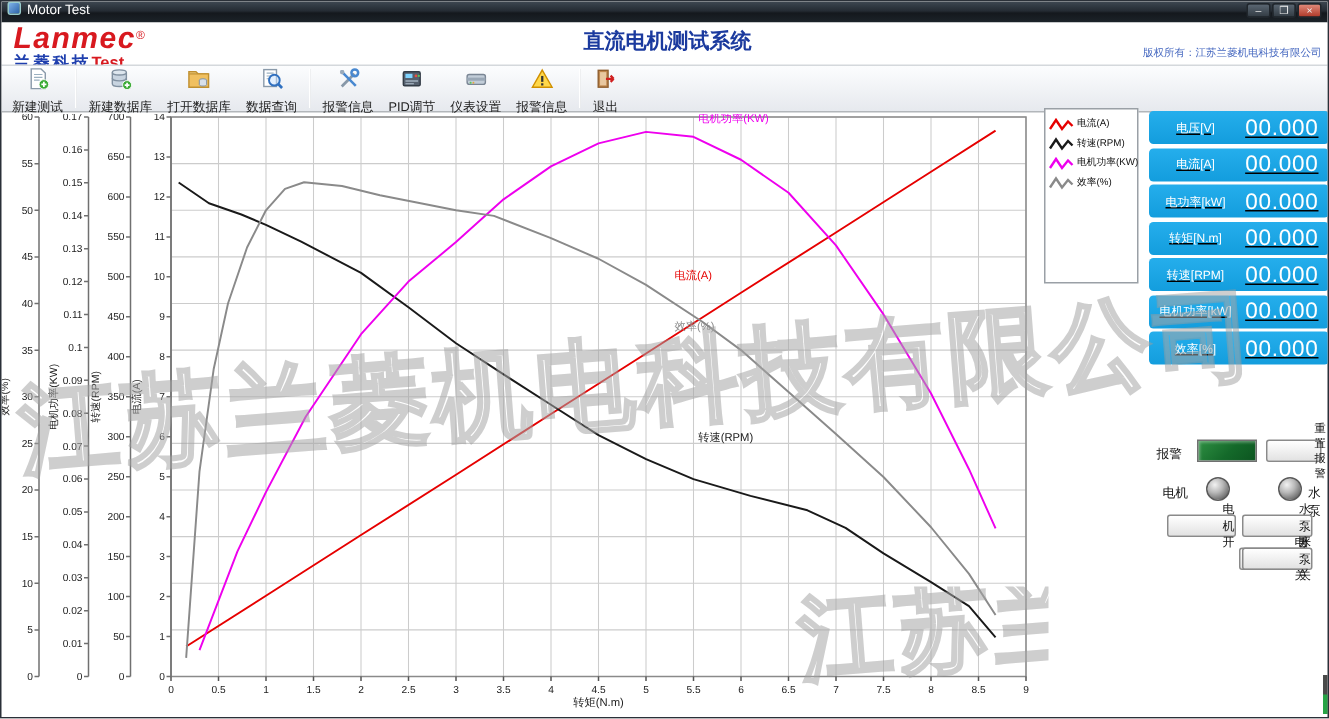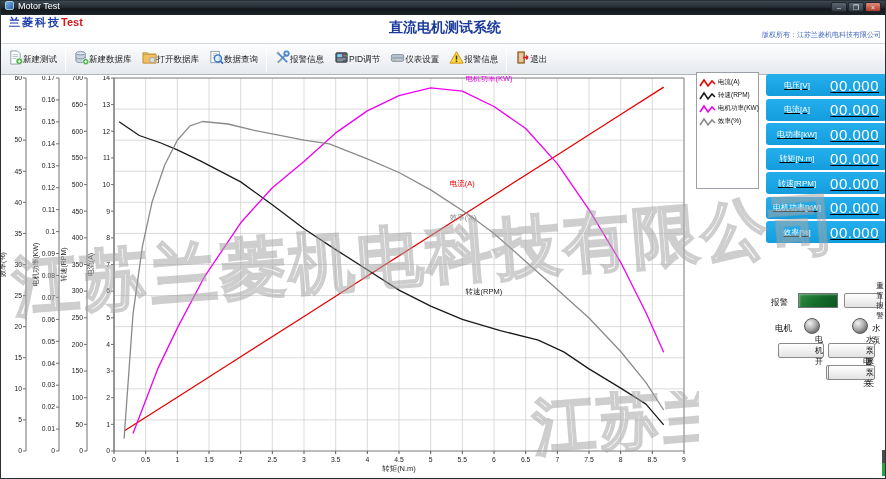--- a/index.html
+++ b/index.html
@@ -23,21 +23,21 @@
   .brand-reg{font-size:8px;color:#d8191f;vertical-align:super;}
   .brand-sub{font-size:11px;font-weight:bold;margin-top:1px;}
   .brand-sub .cn{color:#1f3fae;letter-spacing:2px;}
   .brand-sub .en{color:#d8191f;}
   .page-title{position:absolute;left:388px;top:4px;font-size:14px;font-weight:bold;color:#1b3a9e;}
   .copyright{position:absolute;right:4px;top:15px;font-size:7px;color:#4668c0;}
   
   .toolbar{position:absolute;left:0;top:42px;width:100%;height:32px;
     background:linear-gradient(#fcfdfe,#e6e9ee);border-top:1px solid #d4d8dc;border-bottom:1px solid #b2b6ba;
     display:flex;align-items:center;padding:0 2px;}
-  .tb-btn{height:30px;padding:1px 5px 0 5px;display:flex;flex-direction:row;align-items:center;
+  .tb-btn{height:30px;padding:1px 5px 0 5px;display:flex;flex-direction:column;align-items:center;
     justify-content:flex-start;gap:0px;border-radius:2px;}
   .tb-btn svg{width:15px;height:15px;}
   .tb-label{font-size:8.5px;color:#222;white-space:nowrap;margin-top:1px;}
   .tb-sep{width:1px;height:26px;background:#c2c6ca;margin:0 3px;border-right:1px solid #fff;}
   
   #chart-svg{position:absolute;left:0;top:75px;}
   svg text{font-family:"Liberation Sans","DejaVu Sans",sans-serif;}
   
   .legend{position:absolute;left:695px;top:71px;width:63px;height:117px;background:#fff;
     border:1px solid #9aa0a6;padding:3px 2px;}
@@ -82,20 +82,21 @@
     <span>Motor Test</span>
     <div class="caption-btns">
       <div class="cap-btn">–</div>
       <div class="cap-btn">❐</div>
       <div class="cap-btn close">×</div>
     </div>
   </div>
 
   <div class="header">
     <div class="brand">
+      <div><span class="brand-name">Lanmec</span><span class="brand-reg">®</span></div>
       <div class="brand-sub"><span class="cn">兰菱科技</span><span class="en">Test</span></div>
     </div>
     <div class="page-title">直流电机测试系统</div>
     <div class="copyright">版权所有：江苏兰菱机电科技有限公司</div>
   </div>
 
   <div class="toolbar">
     <div class="tb-btn">
       <span><svg viewBox="0 0 16 16">
             <path d="M3 1h7l3 3v11H3z" fill="#fff" stroke="#8a9aaa"></path>

